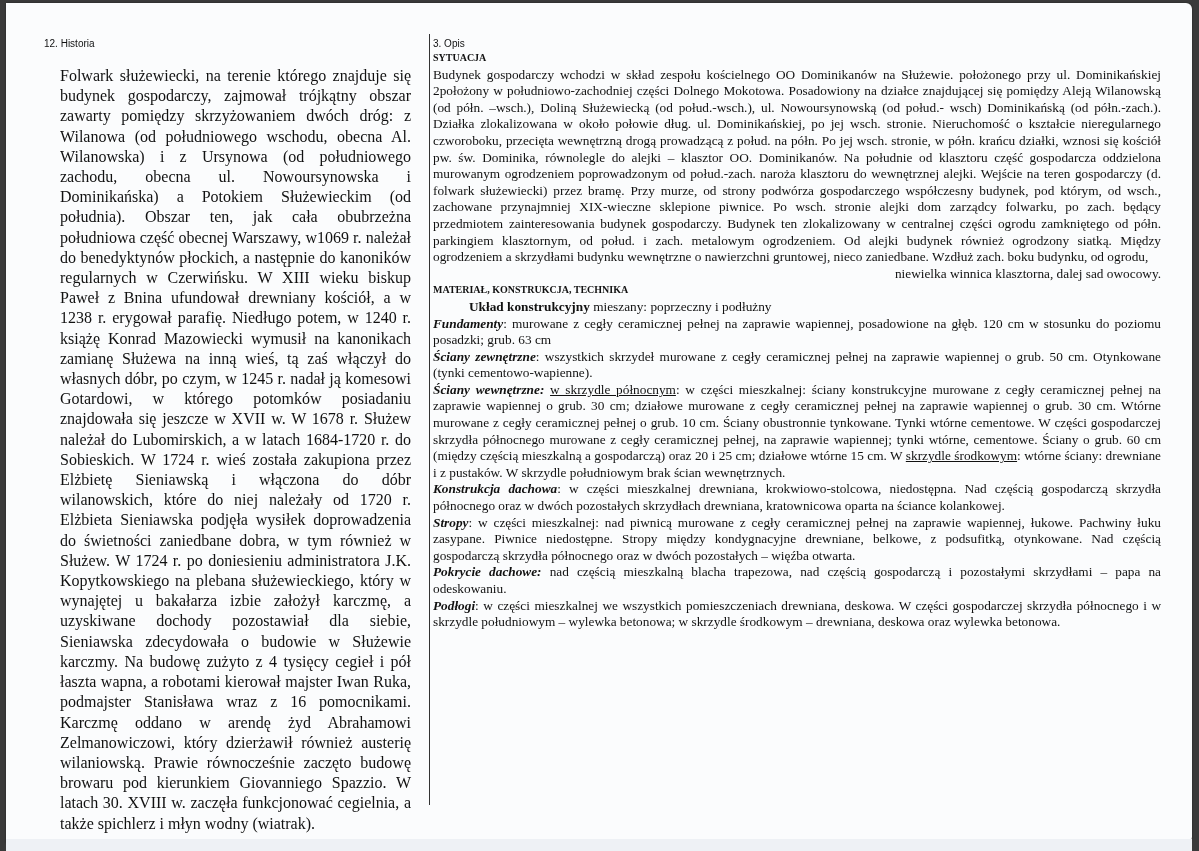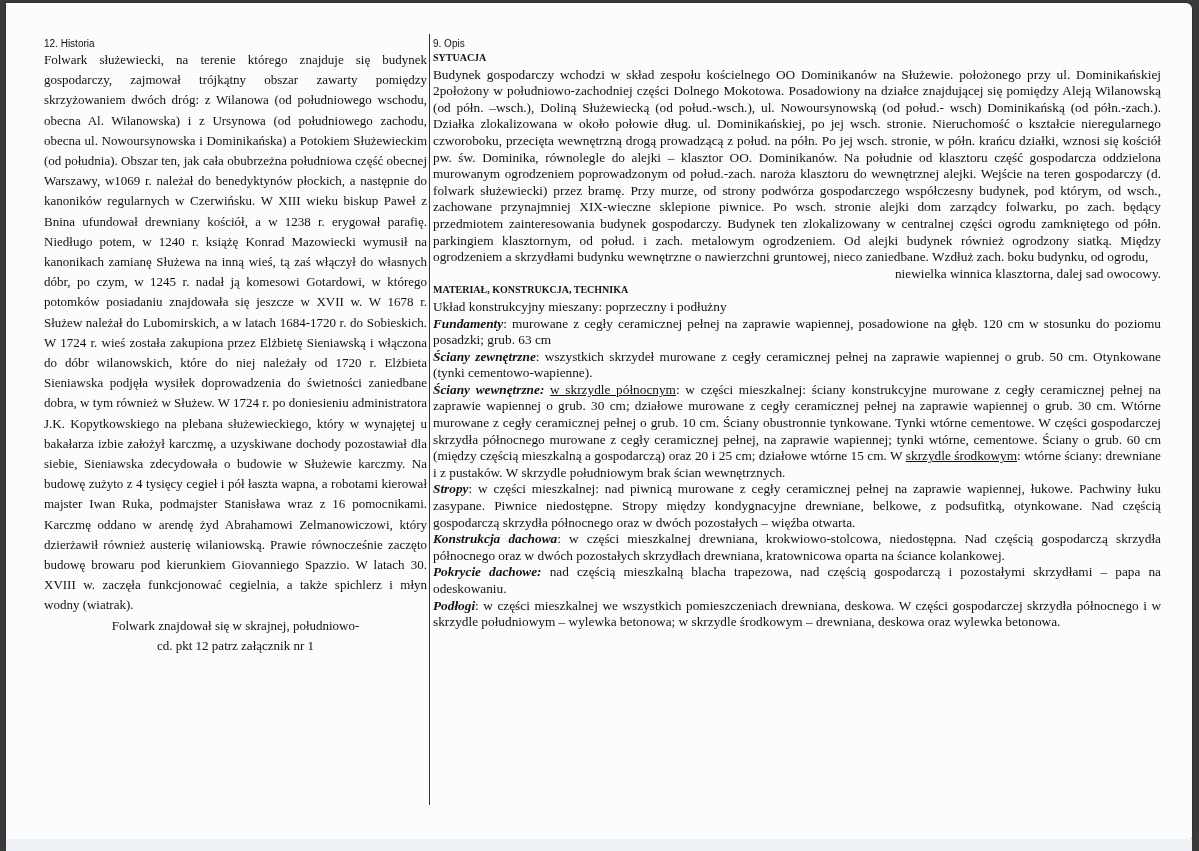--- a/index.html
+++ b/index.html
@@ -27,28 +27,28 @@
     }
     .divider {
       position: absolute; left: 429px; top: 34px; width: 1px; height: 771px;
       background: #333;
     }
     .section-label {
       font-family: "Liberation Sans", sans-serif;
       font-size: 10px; line-height: 12px; margin: 0; padding: 0;
     }
     .left-text p {
-      margin: 0; font-size: 13px; line-height: 20.2px; text-align: justify;
+      margin: 16px; font-size: 16px; line-height: 20.2px; text-align: justify;
       text-align-last: auto;
     }
     .left-text .lastline { text-align: center; }
     .right-text { font-size: 13.3px; line-height: 16.6px; text-align: justify; }
     .right-text p { margin: 0; }
     .heading { font-weight: bold; font-size: 10px; line-height: 16.6px; }
-    .lbl-b { font-weight: normal; }
+    .lbl-b { font-weight: bold; margin-left: 36px; }
     .lbl-bi { font-weight: bold; font-style: italic; }
     .ul { text-decoration: underline; }
     .line-left { text-align: right; }
   </style>
 </head>
 <body>
 
 <div class="page">
 </div>
 <div class="bottom-strip"></div>
@@ -58,38 +58,38 @@
 <div class="col-left">
   <p class="section-label">12. Historia</p>
   <div class="left-text">
     <p>Folwark służewiecki, na terenie którego znajduje się budynek gospodarczy, zajmował trójkątny obszar zawarty pomiędzy skrzyżowaniem dwóch dróg: z Wilanowa (od południowego wschodu, obecna Al. Wilanowska) i z Ursynowa (od południowego zachodu, obecna ul. Nowoursynowska i Dominikańska) a Potokiem Służewieckim (od południa). Obszar ten, jak cała obubrzeżna południowa część obecnej Warszawy, w1069 r. należał do benedyktynów płockich, a następnie do kanoników regularnych w Czerwińsku. W XIII wieku biskup Paweł z Bnina ufundował drewniany kościół, a w 1238 r. erygował parafię. Niedługo potem, w 1240 r. książę Konrad Mazowiecki wymusił na kanonikach zamianę Służewa na inną wieś, tą zaś włączył do własnych dóbr, po czym, w 1245 r. nadał ją komesowi Gotardowi, w którego potomków posiadaniu znajdowała się jeszcze w XVII w. W 1678 r. Służew należał do Lubomirskich, a w latach 1684-1720 r. do Sobieskich. W 1724 r. wieś została zakupiona przez Elżbietę Sieniawską i włączona do dóbr wilanowskich, które do niej należały od 1720 r. Elżbieta Sieniawska podjęła wysiłek doprowadzenia do świetności zaniedbane dobra, w tym również w Służew. W 1724 r. po doniesieniu administratora J.K. Kopytkowskiego na plebana służewieckiego, który w wynajętej u bakałarza izbie założył karczmę, a uzyskiwane dochody pozostawiał dla siebie, Sieniawska zdecydowała o budowie w Służewie karczmy. Na budowę zużyto z 4 tysięcy cegieł i pół łaszta wapna, a robotami kierował majster Iwan Ruka, podmajster Stanisława wraz z 16 pomocnikami. Karczmę oddano w arendę żyd Abrahamowi Zelmanowiczowi, który dzierżawił również austerię wilaniowską. Prawie równocześnie zaczęto budowę browaru pod kierunkiem Giovanniego Spazzio. W latach 30. XVIII w. zaczęła funkcjonować cegielnia, a także spichlerz i młyn wodny (wiatrak).</p>
     <p class="lastline">Folwark znajdował się w skrajnej, południowo-</p>
     <p class="lastline">cd. pkt 12 patrz załącznik nr 1</p>
   </div>
 </div>
 
 <div class="col-right">
-  <p class="section-label">9. Opis</p>
+  <p class="section-label">3. Opis</p>
   <div class="right-text">
     <p class="heading">SYTUACJA</p>
     <p>Budynek gospodarczy wchodzi w skład zespołu kościelnego OO Dominikanów na Służewie. położonego przy ul. Dominikańskiej 2położony w południowo-zachodniej części Dolnego Mokotowa. Posadowiony na działce znajdującej się pomiędzy Aleją  Wilanowską (od półn. –wsch.), Doliną Służewiecką (od połud.-wsch.), ul. Nowoursynowską (od połud.- wsch) Dominikańską (od półn.-zach.). Działka zlokalizowana w około połowie dług. ul. Dominikańskiej, po jej wsch. stronie. Nieruchomość o kształcie nieregularnego czworoboku, przecięta wewnętrzną drogą prowadzącą z połud. na półn. Po jej wsch. stronie, w półn. krańcu działki,  wznosi się kościół pw. św. Dominika, równolegle do alejki – klasztor OO. Dominikanów. Na południe od klasztoru część gospodarcza oddzielona murowanym ogrodzeniem poprowadzonym od połud.-zach. naroża klasztoru do wewnętrznej alejki. Wejście na teren gospodarczy (d. folwark służewiecki) przez bramę. Przy murze, od strony podwórza gospodarczego współczesny budynek, pod którym, od wsch., zachowane przynajmniej XIX-wieczne sklepione piwnice. Po wsch. stronie alejki dom zarządcy folwarku, po zach. będący przedmiotem zainteresowania budynek gospodarczy. Budynek ten  zlokalizowany w centralnej części ogrodu zamkniętego od półn. parkingiem klasztornym, od połud. i zach. metalowym ogrodzeniem. Od alejki budynek również ogrodzony siatką. Między ogrodzeniem a  skrzydłami budynku wewnętrzne o nawierzchni gruntowej, nieco zaniedbane. Wzdłuż zach. boku budynku, od ogrodu,</p>
     <p class="line-left">niewielka winnica klasztorna, dalej sad owocowy.</p>
 
     <p class="heading">MATERIAŁ, KONSTRUKCJA, TECHNIKA</p>
 
     <p><span class="lbl-b">Układ konstrukcyjny</span><span> mieszany: poprzeczny i podłużny</span></p>
 
     <p><span class="lbl-bi">Fundamenty</span><span>: murowane z cegły ceramicznej pełnej na zaprawie wapiennej, posadowione na głęb. 120 cm w stosunku do poziomu posadzki;  grub. 63 cm</span></p>
 
     <p><span class="lbl-bi">Ściany zewnętrzne</span><span>: wszystkich skrzydeł murowane z cegły ceramicznej pełnej na zaprawie wapiennej o grub. 50 cm. Otynkowane (tynki cementowo-wapienne).</span></p>
 
     <p><span class="lbl-bi">Ściany wewnętrzne:</span> <span class="ul">w skrzydle północnym</span><span>: w części mieszkalnej: ściany konstrukcyjne murowane z cegły ceramicznej pełnej na zaprawie wapiennej o grub. 30 cm; działowe  murowane z cegły ceramicznej pełnej na zaprawie wapiennej o grub. 30 cm.  Wtórne murowane z cegły ceramicznej pełnej o grub. 10 cm. Ściany obustronnie tynkowane. Tynki wtórne cementowe. W części gospodarczej skrzydła północnego murowane z cegły ceramicznej pełnej, na zaprawie wapiennej; tynki wtórne, cementowe. Ściany  o grub. 60 cm (między częścią mieszkalną a gospodarczą) oraz 20 i 25 cm; działowe wtórne 15 cm. W </span><span class="ul">skrzydle środkowym</span><span>:  wtórne ściany: drewniane i z pustaków. W skrzydle południowym brak ścian wewnętrznych.</span></p>
 
+    <p><span class="lbl-bi">Konstrukcja dachowa</span><span>: w części mieszkalnej drewniana, krokwiowo-stolcowa, niedostępna. Nad częścią gospodarczą skrzydła północnego oraz w dwóch pozostałych skrzydłach drewniana, kratownicowa oparta na ściance kolankowej.</span></p>
+
     <p><span class="lbl-bi">Stropy</span><span>: w części mieszkalnej: nad piwnicą murowane z cegły ceramicznej pełnej na zaprawie wapiennej, łukowe. Pachwiny łuku zasypane. Piwnice niedostępne. Stropy  między kondygnacyjne drewniane, belkowe, z podsufitką, otynkowane. Nad częścią gospodarczą skrzydła północnego oraz w dwóch pozostałych – więźba otwarta.</span></p>
-
-    <p><span class="lbl-bi">Konstrukcja dachowa</span><span>: w części mieszkalnej drewniana, krokwiowo-stolcowa, niedostępna. Nad częścią gospodarczą skrzydła północnego oraz w dwóch pozostałych skrzydłach drewniana, kratownicowa oparta na ściance kolankowej.</span></p>
 
     <p><span class="lbl-bi">Pokrycie dachowe:</span><span> nad częścią mieszkalną blacha trapezowa, nad częścią gospodarczą i pozostałymi skrzydłami – papa na odeskowaniu.</span></p>
 
     <p><span class="lbl-bi">Podłogi</span><span>: w części mieszkalnej we wszystkich pomieszczeniach drewniana, deskowa. W części gospodarczej skrzydła północnego i  w skrzydle południowym – wylewka betonowa; w skrzydle środkowym – drewniana, deskowa oraz wylewka betonowa.</span></p>
 
   </div>
 </div>
 
 </body></html>

